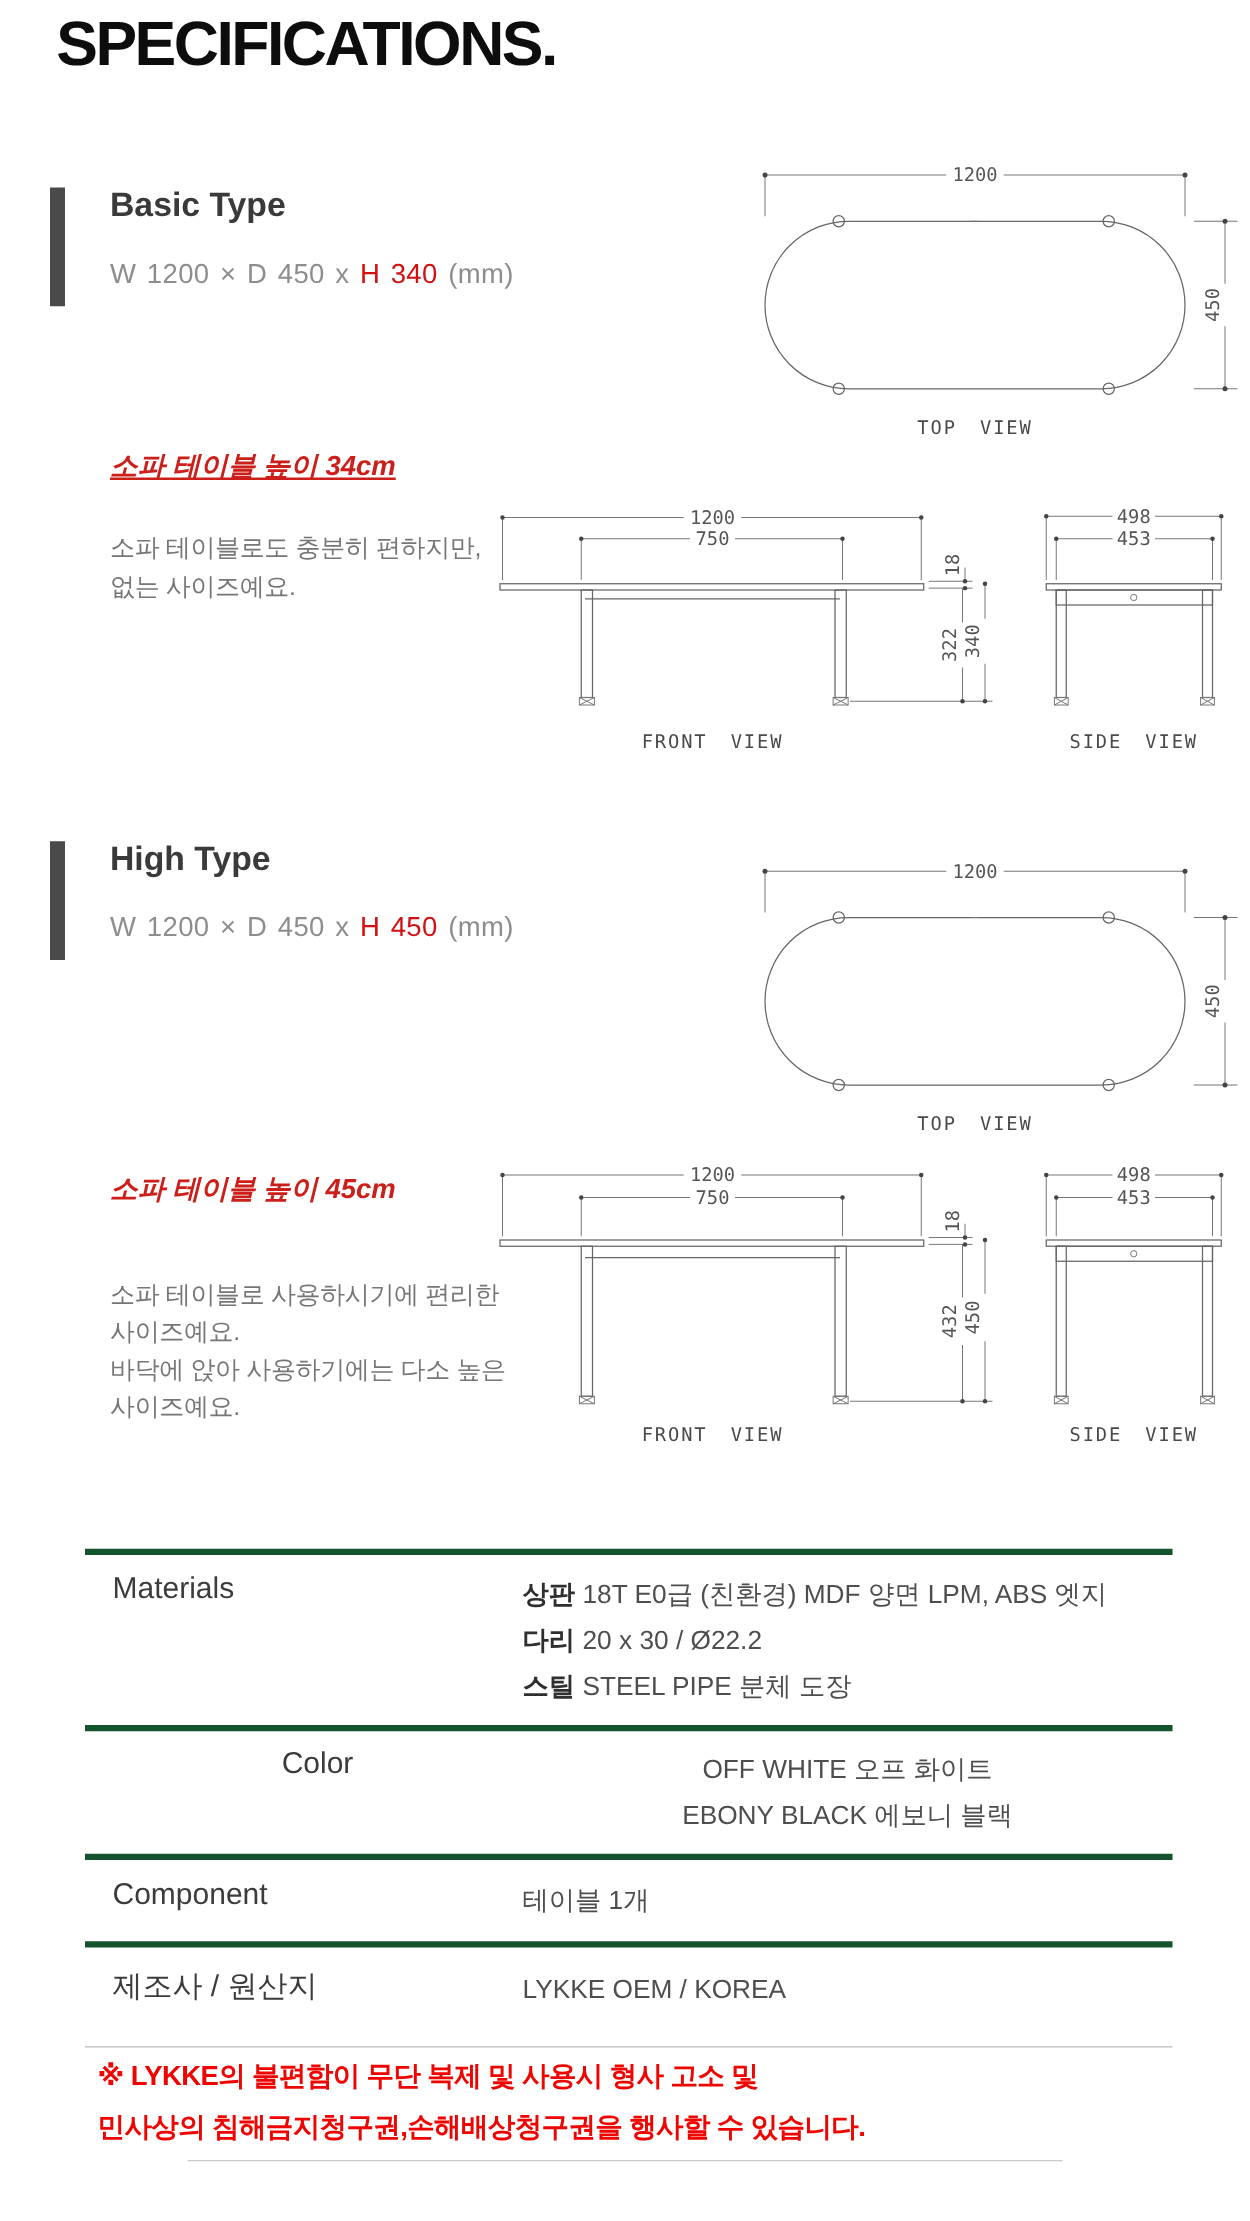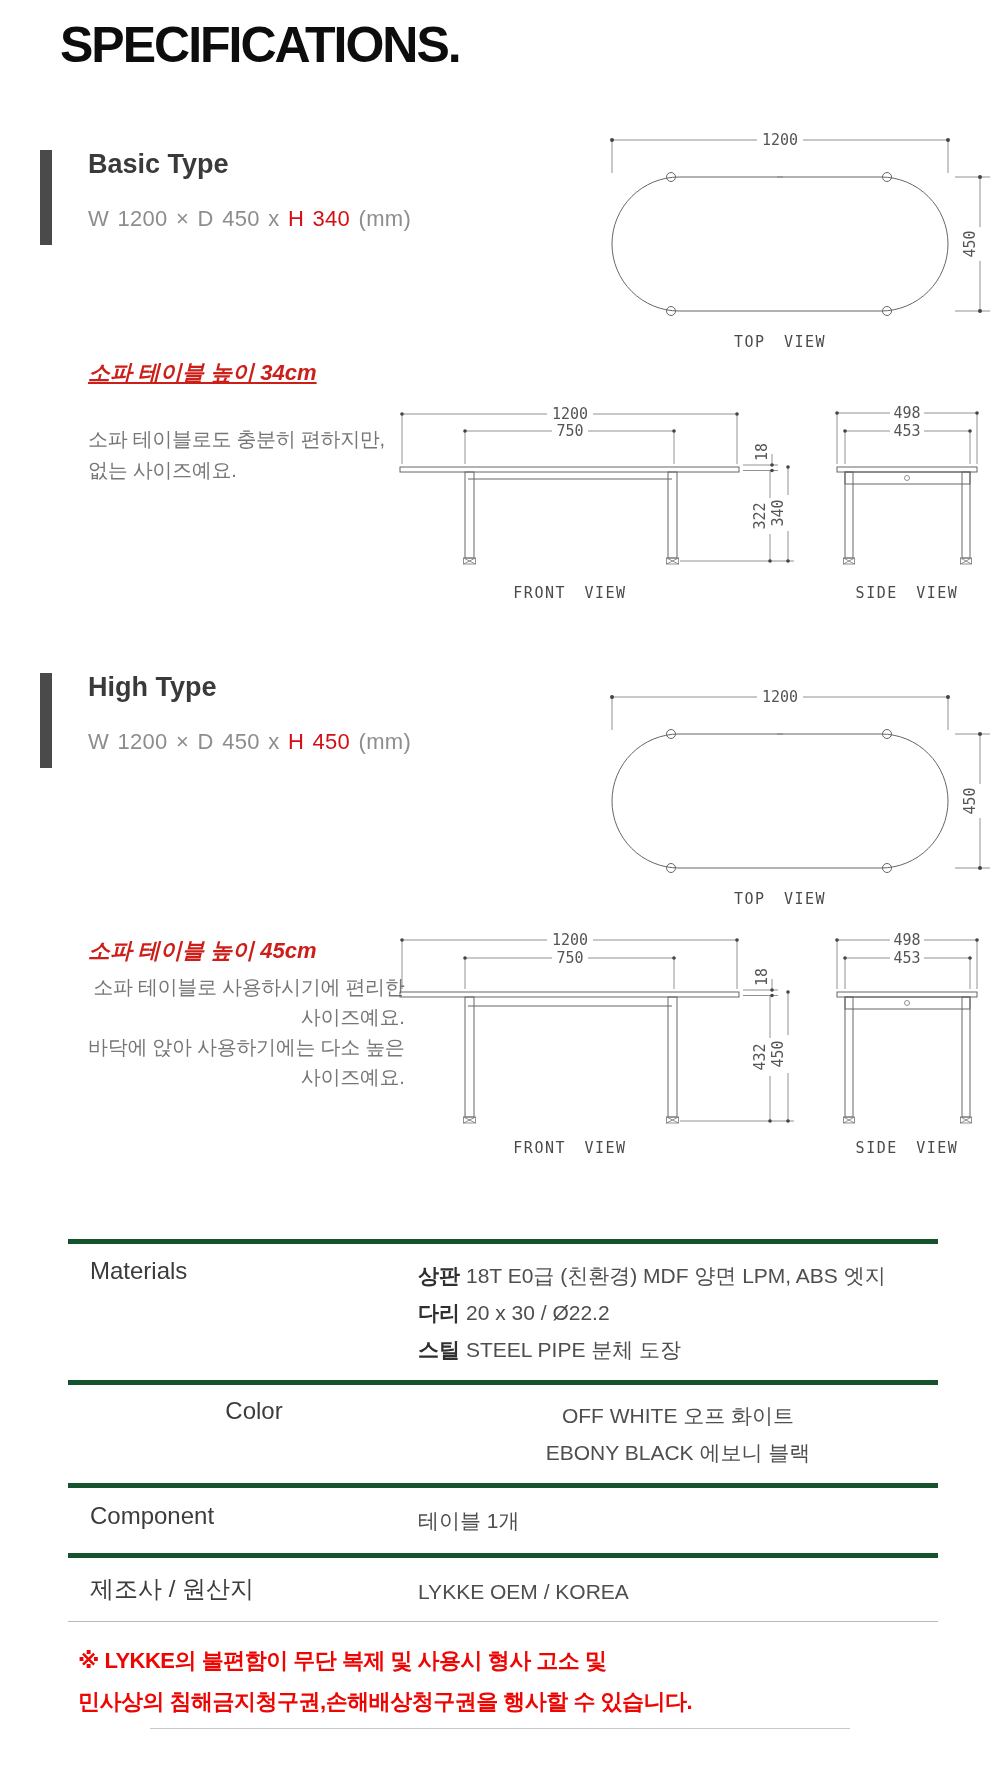--- a/index.html
+++ b/index.html
@@ -26,21 +26,21 @@
   .tvalue{flex:1;font-size:21px;color:#4e4e4e;line-height:37px;}
   .tvalue .tag{font-weight:700;color:#2f2f2f;margin-right:6px;}
   .warning{font-size:22px;font-weight:700;color:#ee0400;line-height:41px;letter-spacing:-.5px;}
   .endline{height:1px;background:#c9c9c9;}
 </style>
 </head>
 <body>
 
 <div class="page">
 
-  <h1 class="abs page-title" style="left:45px;top:16px;margin-left:15px;">SPECIFICATIONS.</h1>
+  <h1 class="abs page-title" style="left:45px;top:6px;">SPECIFICATIONS.</h1>
 
   <div class="abs type-bar" style="left:40px;top:150px;"></div>
   <h2 class="abs type-heading" style="left:88px;top:149px;">Basic Type</h2>
   <div class="abs spec-line" style="left:88px;top:206px;"><span>W 1200 × D 450 x </span><span class="hl">H 340</span><span> (mm)</span></div>
 
   <svg class="abs" style="left:535px;top:115px;" width="465" height="250" viewBox="0 0 465 250">
     <path class="cad-thin" d="M77,25 V58 M413,25 V58"></path>
     <path class="cad-thin" d="M77,25 H222 M268,25 H413"></path>
     <circle class="cad-dot" cx="77" cy="25" r="2"></circle>
       <circle class="cad-dot" cx="413" cy="25" r="2"></circle>
@@ -139,21 +139,21 @@
       <circle class="cad" cx="352" cy="196" r="4.5" fill="#fff"></circle>
     <path class="cad-thin" d="M420,62 H455 M420,196 H455"></path>
     <path class="cad-thin" d="M445,62 V112 M445,146 V196"></path>
     <circle class="cad-dot" cx="445" cy="62" r="2"></circle>
       <circle class="cad-dot" cx="445" cy="196" r="2"></circle>
     <text class="cad-txt" transform="translate(440,129) rotate(-90)" text-anchor="middle">450</text>
     <text class="view-label" x="245" y="232" text-anchor="middle">TOP VIEW</text>
   </svg>
 
   <div class="abs note-title" style="left:88px;top:936px;">소파 테이블 높이 45cm</div>
-  <div class="abs note-body" style="left:88px;top:972px;line-height:30px;text-align:right;">
+  <div class="abs note-body" style="left:88px;top:1021px;line-height:30px;">
     <div>소파 테이블로 사용하시기에 편리한</div>
     <div>사이즈예요.</div>
     <div>바닥에 앉아 사용하기에는 다소 높은</div>
     <div>사이즈예요.</div>
   </div>
 
   <svg class="abs" style="left:380px;top:925px;" width="420" height="240" viewBox="0 0 420 240">
     <path class="cad-thin" d="M22,15 V64 M357,15 V64 M85,33 V64 M294,33 V64"></path>
     <path class="cad-thin" d="M22,15 H167 M213,15 H357"></path>
     <circle class="cad-dot" cx="22" cy="15" r="1.8"></circle>
@@ -224,21 +224,21 @@
         <div>OFF WHITE 오프 화이트</div>
         <div>EBONY BLACK 에보니 블랙</div>
       </div>
     </div>
     <div class="trow" style="height:70px;padding-top:14px;">
       <div class="tlabel">Component</div>
       <div class="tvalue">
         <div>테이블 1개</div>
       </div>
     </div>
-    <div class="trow" style="height:69px;padding-top:15px;">
+    <div class="trow" style="height:85px;padding-top:15px;">
       <div class="tlabel">제조사 / 원산지</div>
       <div class="tvalue">
         <div>LYKKE OEM / KOREA</div>
       </div>
     </div>
   </div>
 
   <div class="abs warning" style="left:78px;top:1640px;">
     <div>※ LYKKE의 불편함이 무단 복제 및 사용시 형사 고소 및</div>
     <div>민사상의 침해금지청구권,손해배상청구권을 행사할 수 있습니다.</div>

